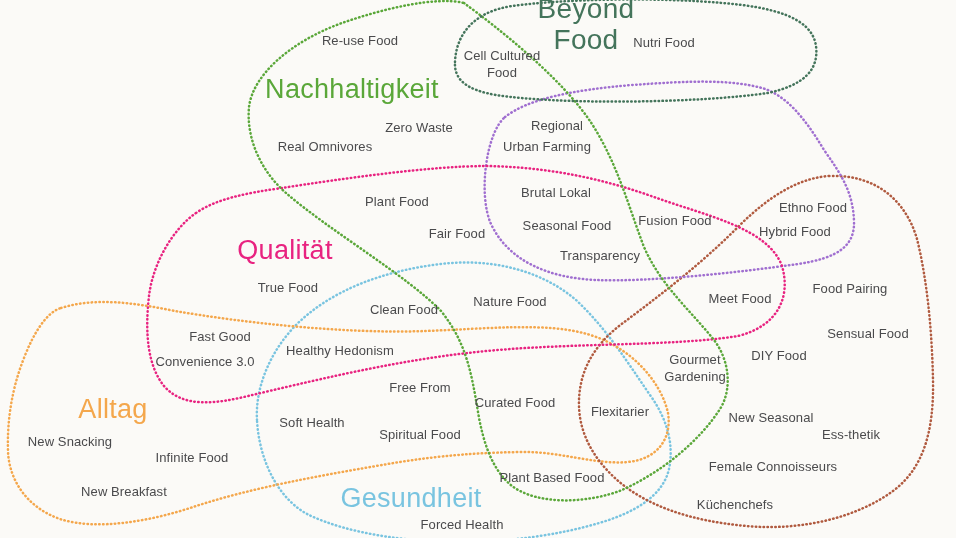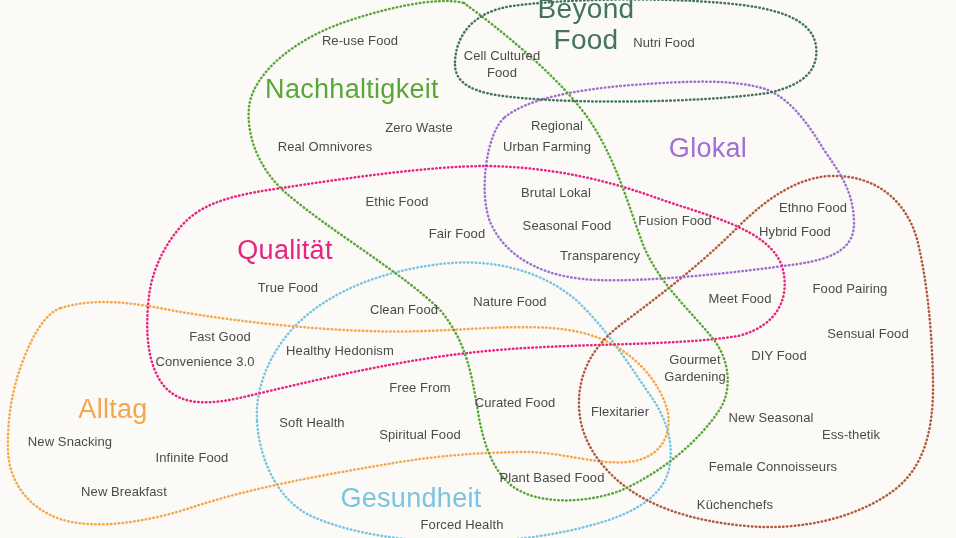--- a/index.html
+++ b/index.html
@@ -50,41 +50,40 @@
     <path d="M505,117 C528,99 572,90 632,85 C688,81 728,79 762,88 C786,95 805,118 824,150 C841,174 853,192 854,221 C855,246 838,258 798,264 C735,273 650,282 596,280 C550,278 509,262 491,224 C478,195 486,133 505,117 Z" stroke="#a06fd0"></path>
     <path d="M196,213 C216,199 246,193 282,188 C340,179 430,166 486,166 C544,167 598,177 654,197 C707,216 768,228 782,266 C791,297 778,326 738,336 C672,347 560,342 468,353 C388,362 308,382 248,396 C215,404 183,408 164,386 C147,365 145,331 149,296 C153,262 174,228 196,213 Z" stroke="#e82380"></path>
     <path d="M464,3 C498,28 562,78 592,124 C618,165 628,205 644,247 C661,286 692,312 714,340 C730,361 732,390 720,409 C700,440 664,471 622,490 C589,503 539,506 512,486 C492,470 483,442 478,412 C471,369 465,341 441,311 C406,275 330,231 286,193 C262,172 246,140 249,107 C253,74 292,41 342,23 C382,9 436,-4 464,3 Z" stroke="#5aa739"></path>
     <path d="M455,62 C456,36 472,12 512,6 C565,-1 655,-3 722,3 C772,7 812,17 816,46 C819,70 804,85 768,93 C700,103 560,105 496,95 C467,90 454,80 455,62 Z" stroke="#44745b"></path>
   </svg>
 
   <div class="layer">
       <div class="region-title" style="left: 586px; top: 24px; color: rgb(68, 116, 91); font-size: 28px;">Beyond
 Food</div>
       <div class="region-title" style="left: 352px; top: 89px; color: rgb(90, 167, 57); font-size: 27px;">Nachhaltigkeit</div>
-      <div class="region-title" style="left: 708px; top: 148px; color: rgb(160, 111, 208); font-size: 27px;">Glokal</div>
       <div class="region-title" style="left: 285px; top: 250px; color: rgb(232, 35, 128); font-size: 27px;">Qualität</div>
       <div class="region-title" style="left: 113px; top: 409px; color: rgb(244, 167, 76); font-size: 27px;">Alltag</div>
       <div class="region-title" style="left: 411px; top: 498px; color: rgb(121, 196, 224); font-size: 27px;">Gesundheit</div>
     </div>
   <div class="layer">
       <div class="trend-label" style="left: 360px; top: 41px; color: rgb(74, 74, 76);">Re-use Food</div>
       <div class="trend-label" style="left: 502px; top: 65px; color: rgb(74, 74, 76);">Cell Cultured
 Food</div>
       <div class="trend-label" style="left: 664px; top: 43px; color: rgb(74, 74, 76);">Nutri Food</div>
       <div class="trend-label" style="left: 419px; top: 128px; color: rgb(74, 74, 76);">Zero Waste</div>
       <div class="trend-label" style="left: 325px; top: 147px; color: rgb(74, 74, 76);">Real Omnivores</div>
       <div class="trend-label" style="left: 557px; top: 126px; color: rgb(74, 74, 76);">Regional</div>
       <div class="trend-label" style="left: 547px; top: 147px; color: rgb(74, 74, 76);">Urban Farming</div>
       <div class="trend-label" style="left: 556px; top: 193px; color: rgb(74, 74, 76);">Brutal Lokal</div>
       <div class="trend-label" style="left: 567px; top: 226px; color: rgb(74, 74, 76);">Seasonal Food</div>
       <div class="trend-label" style="left: 675px; top: 221px; color: rgb(74, 74, 76);">Fusion Food</div>
       <div class="trend-label" style="left: 600px; top: 256px; color: rgb(74, 74, 76);">Transparency</div>
       <div class="trend-label" style="left: 813px; top: 208px; color: rgb(74, 74, 76);">Ethno Food</div>
       <div class="trend-label" style="left: 795px; top: 232px; color: rgb(74, 74, 76);">Hybrid Food</div>
-      <div class="trend-label" style="left: 397px; top: 202px; color: rgb(74, 74, 76);">Ethic Food</div>
+      <div class="trend-label" style="left: 397px; top: 202px; color: rgb(74, 74, 76);">Plant Food</div>
       <div class="trend-label" style="left: 457px; top: 234px; color: rgb(74, 74, 76);">Fair Food</div>
       <div class="trend-label" style="left: 288px; top: 288px; color: rgb(74, 74, 76);">True Food</div>
       <div class="trend-label" style="left: 850px; top: 289px; color: rgb(74, 74, 76);">Food Pairing</div>
       <div class="trend-label" style="left: 868px; top: 334px; color: rgb(74, 74, 76);">Sensual Food</div>
       <div class="trend-label" style="left: 740px; top: 299px; color: rgb(74, 74, 76);">Meet Food</div>
       <div class="trend-label" style="left: 404px; top: 310px; color: rgb(74, 74, 76);">Clean Food</div>
       <div class="trend-label" style="left: 510px; top: 302px; color: rgb(74, 74, 76);">Nature Food</div>
       <div class="trend-label" style="left: 340px; top: 351px; color: rgb(74, 74, 76);">Healthy Hedonism</div>
       <div class="trend-label" style="left: 220px; top: 337px; color: rgb(74, 74, 76);">Fast Good</div>
       <div class="trend-label" style="left: 205px; top: 362px; color: rgb(74, 74, 76);">Convenience 3.0</div>

